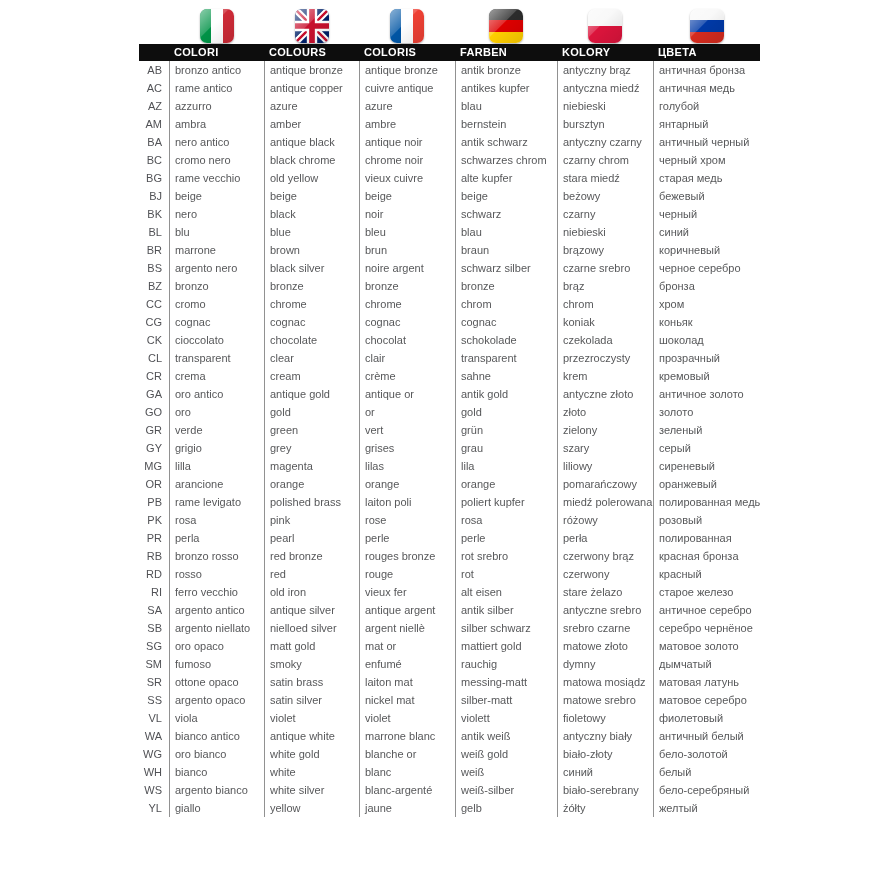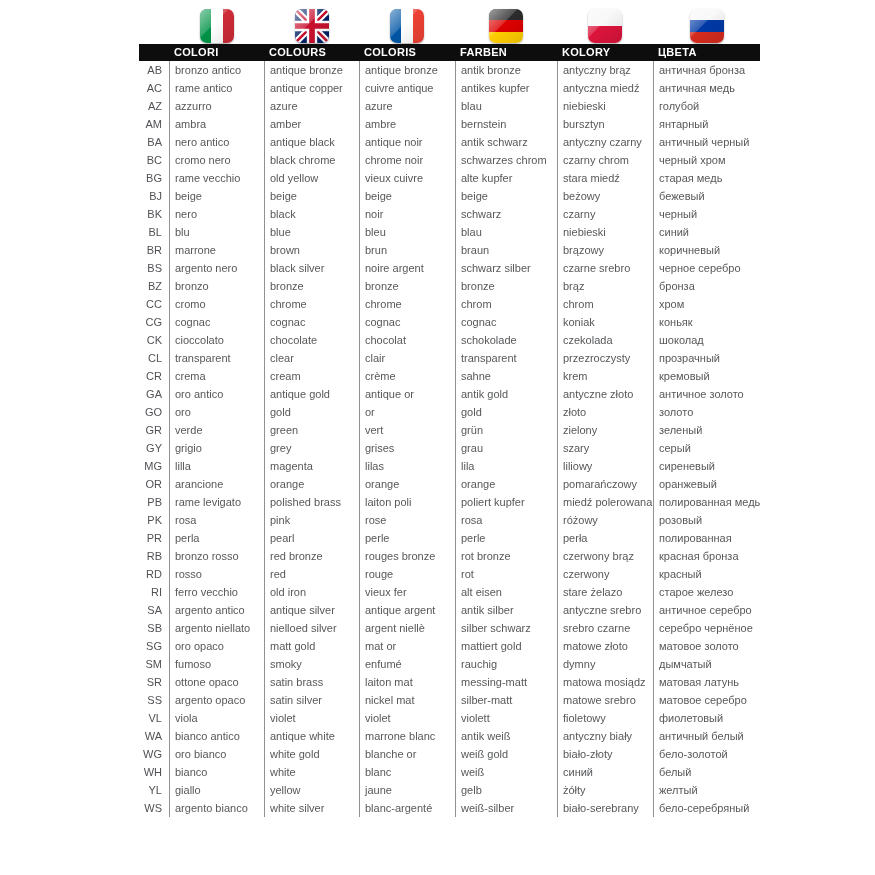--- a/index.html
+++ b/index.html
@@ -325,21 +325,21 @@
       <div class="val-cell">perle</div>
       <div class="val-cell">perle</div>
       <div class="val-cell">perła</div>
       <div class="val-cell">полированная</div>
     </div>
       <div class="grid-row body-row">
       <div class="code-cell">RB</div>
       <div class="val-cell">bronzo rosso</div>
       <div class="val-cell">red bronze</div>
       <div class="val-cell">rouges bronze</div>
-      <div class="val-cell">rot bronze</div>
+      <div class="val-cell">rot srebro</div>
       <div class="val-cell">czerwony brąz</div>
       <div class="val-cell">красная бронза</div>
     </div>
       <div class="grid-row body-row">
       <div class="code-cell">RD</div>
       <div class="val-cell">rosso</div>
       <div class="val-cell">red</div>
       <div class="val-cell">rouge</div>
       <div class="val-cell">rot</div>
       <div class="val-cell">czerwony</div>
@@ -438,32 +438,32 @@
       <div class="grid-row body-row">
       <div class="code-cell">WH</div>
       <div class="val-cell">bianco</div>
       <div class="val-cell">white</div>
       <div class="val-cell">blanc</div>
       <div class="val-cell">weiß</div>
       <div class="val-cell">синий</div>
       <div class="val-cell">белый</div>
     </div>
       <div class="grid-row body-row">
+      <div class="code-cell">WS</div>
+      <div class="val-cell">argento bianco</div>
+      <div class="val-cell">white silver</div>
+      <div class="val-cell">blanc-argenté</div>
+      <div class="val-cell">weiß-silber</div>
+      <div class="val-cell">biało-serebrany</div>
+      <div class="val-cell">бело-серебряный</div>
+    </div>
+      <div class="grid-row body-row">
       <div class="code-cell">YL</div>
       <div class="val-cell">giallo</div>
       <div class="val-cell">yellow</div>
       <div class="val-cell">jaune</div>
       <div class="val-cell">gelb</div>
       <div class="val-cell">żółty</div>
       <div class="val-cell">желтый</div>
     </div>
-      <div class="grid-row body-row">
-      <div class="code-cell">WS</div>
-      <div class="val-cell">argento bianco</div>
-      <div class="val-cell">white silver</div>
-      <div class="val-cell">blanc-argenté</div>
-      <div class="val-cell">weiß-silber</div>
-      <div class="val-cell">biało-serebrany</div>
-      <div class="val-cell">бело-серебряный</div>
-    </div>
     </div>
 
 </div>
 
 </body></html>

